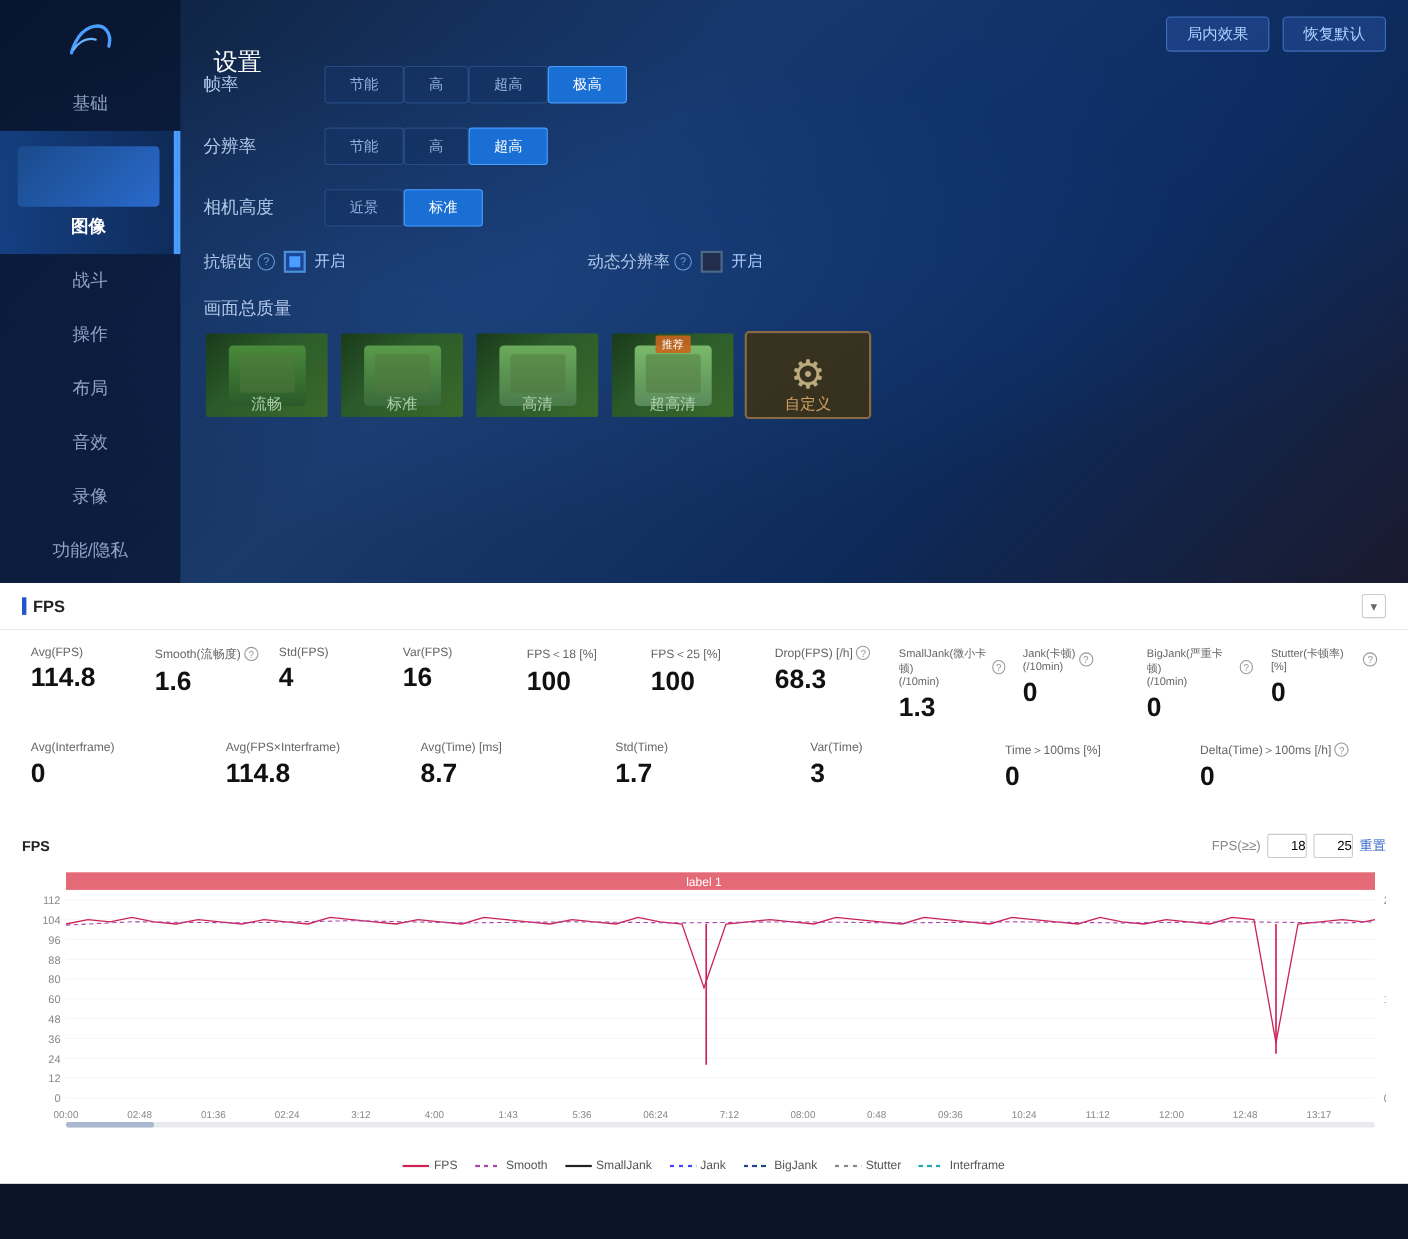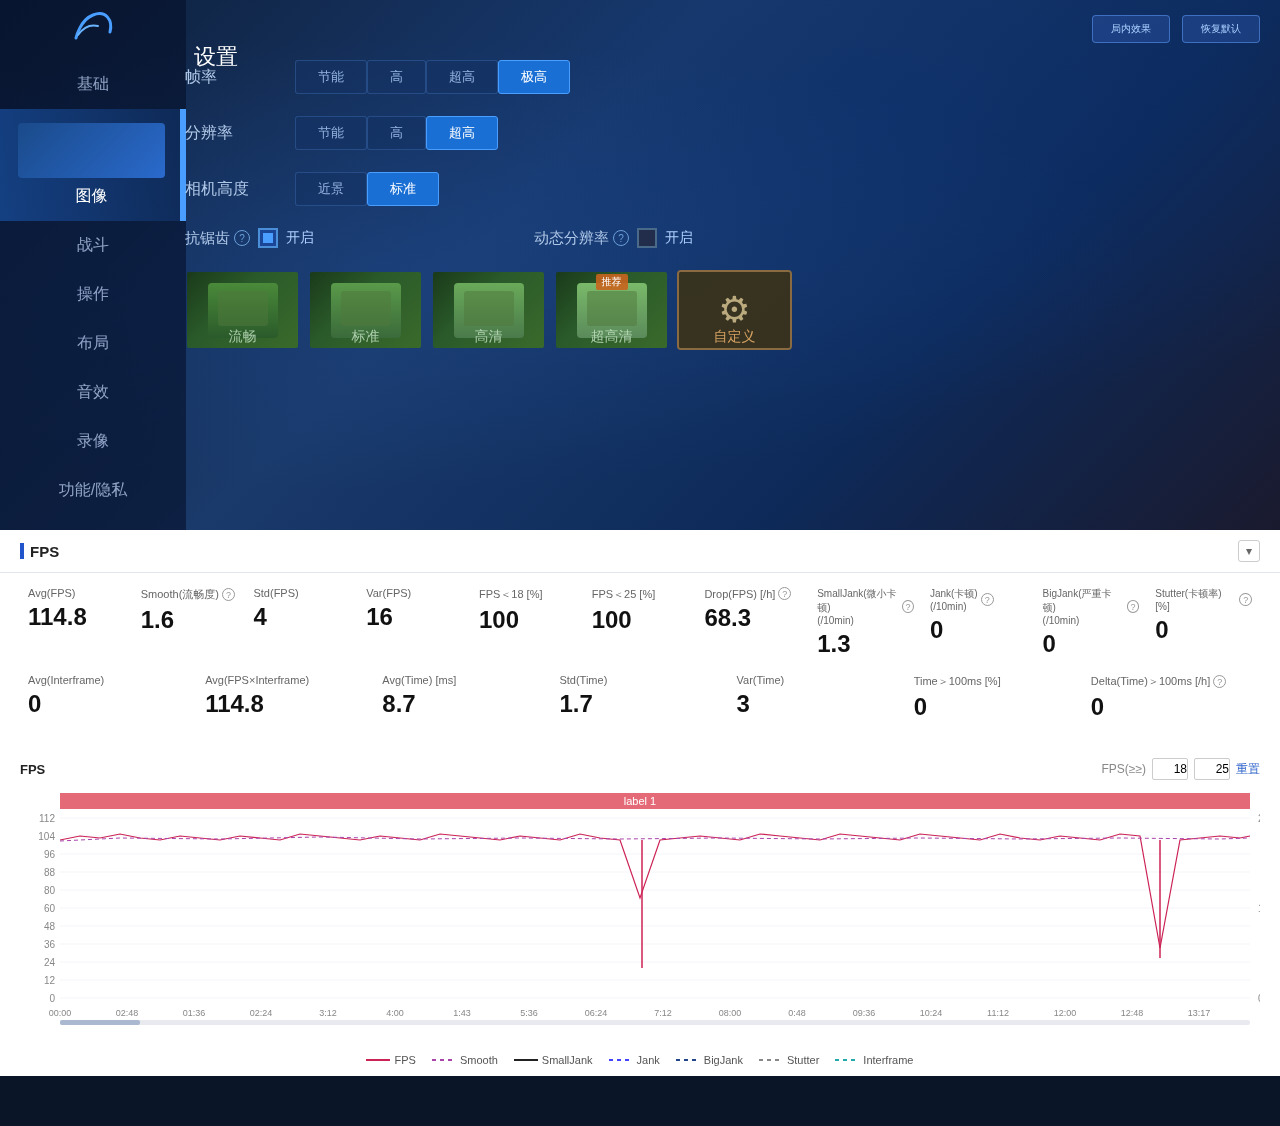--- a/index.html
+++ b/index.html
@@ -18,25 +18,26 @@
       position: absolute;
       top: 0; left: 0; right: 0; bottom: 0;
       background: radial-gradient(ellipse at 30% 50%, rgba(30,80,160,0.3) 0%, transparent 60%),
                   radial-gradient(ellipse at 70% 20%, rgba(10,50,120,0.4) 0%, transparent 50%);
     }
 
     
     .sidebar {
       position: absolute;
       left: 0; top: 0; bottom: 0;
-      width: 186px;
+      width: 164px;
       background: rgba(5, 15, 40, 0.6);
       display: flex;
       flex-direction: column;
       align-items: center;
+      padding-top: 10px;
       z-index: 10;
     }
     .sidebar-logo {
       width: 50px; height: 50px;
       margin-bottom: 10px;
       position: relative;
     }
     .sidebar-logo svg { width: 50px; height: 50px; }
     .sidebar-item {
       width: 100%;
@@ -44,20 +45,21 @@
       padding: 14px 0;
       color: rgba(200,220,255,0.7);
       font-size: 16px;
       cursor: pointer;
       position: relative;
     }
     .sidebar-item.active {
       background: linear-gradient(90deg, rgba(30,100,200,0.5) 0%, rgba(30,100,200,0.2) 100%);
       color: #fff;
       border-right: 3px solid #4a9eff;
+      font-weight: bold;
     }
     .sidebar-item.active::after {
       content: '';
       position: absolute;
       right: 0; top: 0; bottom: 0;
       width: 3px;
       background: #4a9eff;
     }
 
     
@@ -65,21 +67,21 @@
       position: absolute;
       top: 15px; right: 20px;
       display: flex; gap: 12px;
       z-index: 10;
     }
     .top-btn {
       padding: 6px 18px;
       background: rgba(40,80,160,0.5);
       border: 1px solid rgba(100,160,255,0.5);
       color: #aacfff;
-      font-size: 10px;
+      font-size: 14px;
       border-radius: 4px;
       cursor: pointer;
       text-align: center;
     }
     .page-title {
       position: absolute;
       top: 18px; left: 194px;
       color: #fff;
       font-size: 22px;
       font-weight: normal;
@@ -405,20 +407,21 @@
             <span>动态分辨率</span>
             <span class="question-icon">?</span>
           </div>
           <div class="toggle-checkbox" style="background:rgba(40,40,60,0.7);border-color:#4a6a8a;"></div>
           <span class="toggle-text">开启</span>
         </div>
       </div>
     </div>
 
     <div class="quality-section">
+      <div class="quality-label">画面总质量</div>
       <div class="quality-images">
         <div class="quality-thumb">
           <div class="quality-thumb-img">
             <div class="thumb-shape"></div>
           </div>
           <span class="quality-thumb-label">流畅</span>
         </div>
         <div class="quality-thumb">
           <div class="quality-thumb-img">
             <div class="thumb-shape" style="background:linear-gradient(180deg,#5a9a4a,#3a6a3a);"></div>

